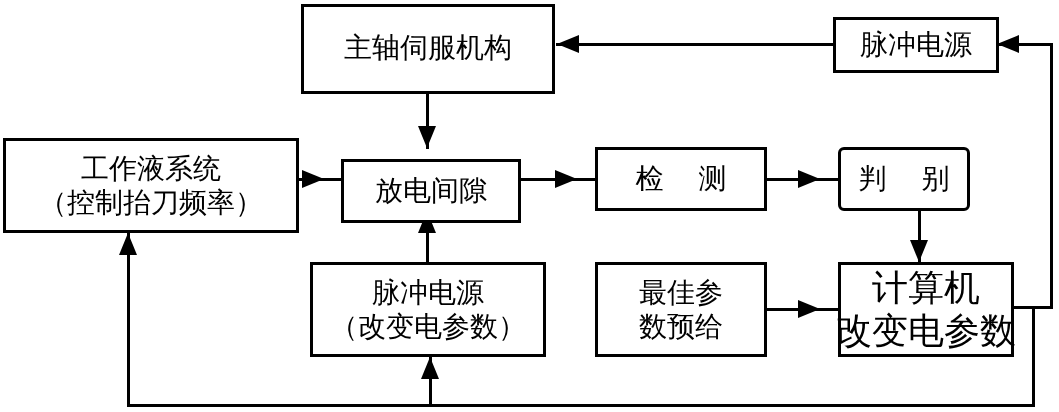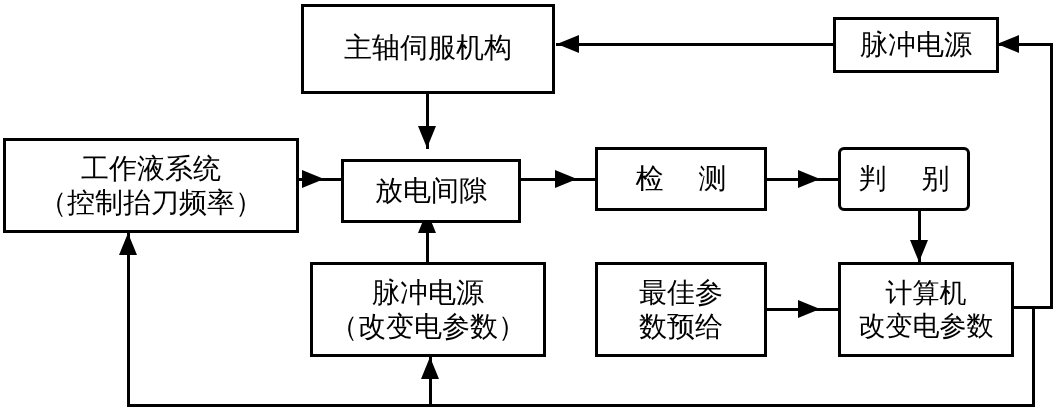--- a/index.html
+++ b/index.html
@@ -32,21 +32,21 @@
   .node .line2 {
     display: block;
     white-space: nowrap;
     line-height: 1.12;
     text-align: center;
   }
   .node.two-line .line1 { margin-bottom: 2px; }
 
   
   .fs28 .line1, .fs28 .line2 { font-size: 28px; }
-  .fs27 .line1, .fs27 .line2 { font-size: 27px; }
+  .fs27 .line1, .fs27 .line2 { font-size: 36px; }
 
   .spaced { letter-spacing: 14px; text-indent: 14px; }
 
   
   .hline, .vline {
     position: absolute;
     background: #000000;
     z-index: 2;
   }
   .hline { height: 3px; }

